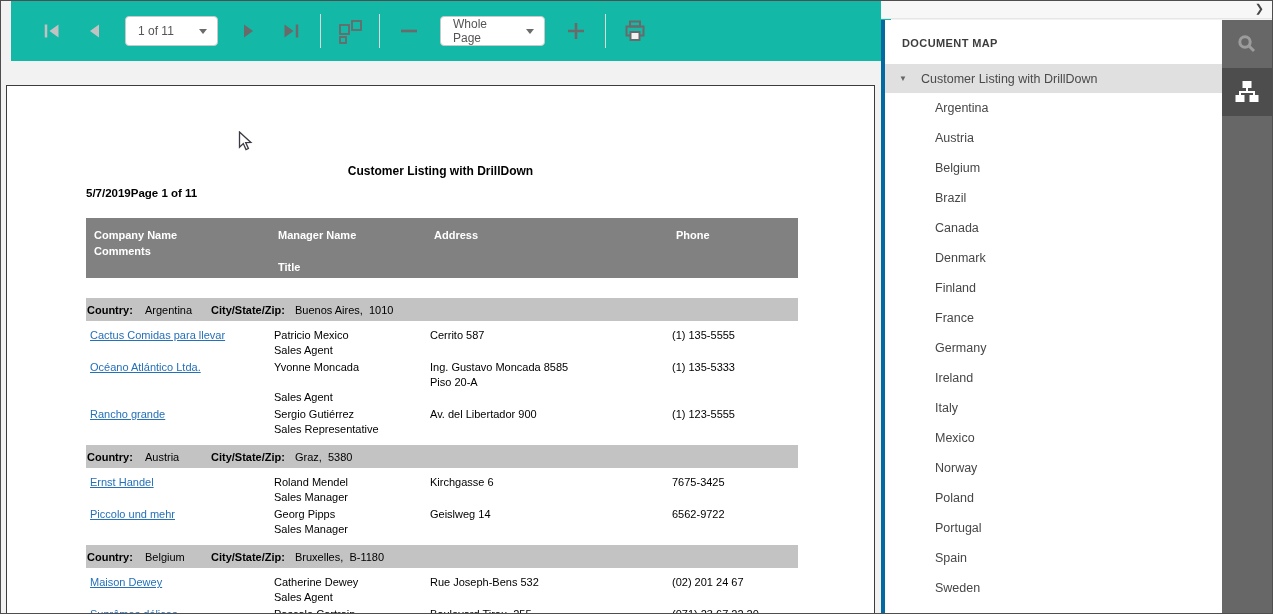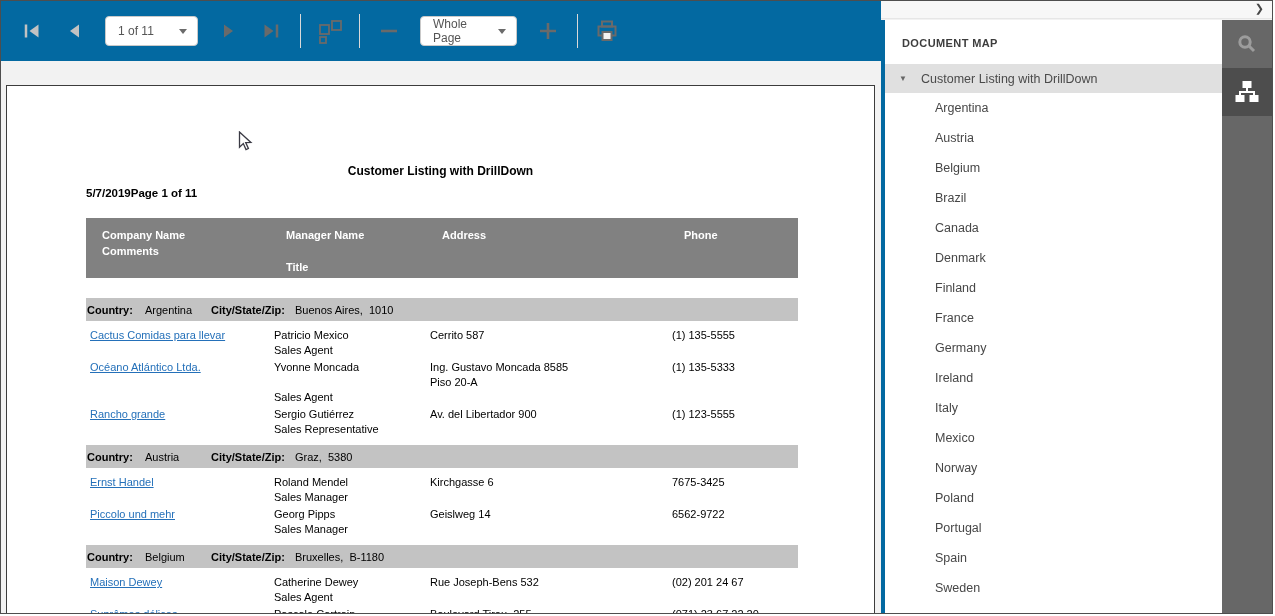--- a/index.html
+++ b/index.html
@@ -1,34 +1,34 @@
 <!DOCTYPE html>
 <html><head>
 <meta charset="utf-8">
 <style>
   * { margin:0; padding:0; box-sizing:border-box; }
   html,body { width:1275px; height:616px; background:#fff; font-family:"Liberation Sans","DejaVu Sans",sans-serif; }
   .screen { position:relative; width:1273px; height:614px; border:1px solid #4e4e4e; overflow:hidden; background:#f2f2f2; }
 
   
-  .toolbar { position:absolute; left:0; top:0; width:880px; height:60px; display:flex; align-items:center; padding-left:10px; background:#0369a1; }
+  .toolbar { position:absolute; left:10px; top:0; width:880px; height:60px; display:flex; align-items:center; padding-left:20px; background:#14b8a6; }
   .tb-btn { width:42px; height:36px; display:flex; align-items:center; justify-content:center; cursor:pointer; }
   .tb-sep { width:1px; height:34px; background:#d9d9d9; margin:0 8px; }
   .tb-select { height:30px; background:#fff; border:1px solid #c9c9c9; border-radius:4px; display:flex; align-items:center; justify-content:space-between; padding:0 10px 0 12px; font-size:12px; color:#555; cursor:pointer; }
   .sel-page { width:93px; margin:0 10px; }
-  .sel-zoom { width:97px; margin:0 10px;align-items:center; }
+  .sel-zoom { width:105px; margin:0 10px;align-items:center; }
   .caret-down { width:0; height:0; border-left:4px solid transparent; border-right:4px solid transparent; border-top:5px solid #6b6b6b; margin-left:8px; }
 
   
   .page { position:absolute; left:5px; top:84px; width:869px; height:540px; background:#fff; border:1px solid #3c3c3c; overflow:hidden; }
   .page-title { margin-top:78px; text-align:center; font-weight:bold; font-size:12px; color:#000; }
   .report-body { margin-left:79px; width:712px; font-size:11px; color:#000; }
   .date-row { display:flex; margin-top:9px; font-weight:bold; font-size:11.5px; }
 
-  .tbl-header { margin-top:19px; background:#818181; color:#fff; font-weight:bold; display:grid; grid-template-columns:184px 156px 242px 130px; padding:9px 0 3px 12px; }
+  .tbl-header { margin-top:19px; background:#818181; color:#fff; font-weight:bold; display:grid; grid-template-columns:184px 156px 242px 130px; padding:9px 0 3px 4px; }
   .tbl-header .hcell { padding-left:4px; }
   .hline { height:16px; line-height:16px; }
 
   .band { margin-top:20px; height:23px; background:#c3c3c3; display:grid; grid-template-columns:58px 66px 84px auto; align-items:center; padding-left:1px; font-size:11px; }
   .band + .trow { margin-top:7px; }
   .band-lbl { font-weight:bold; }
   .band-val { white-space:pre; }
 
   .trow { display:grid; grid-template-columns:184px 156px 242px 130px; line-height:15px; margin-top:2px; }
   .trow .tcell { padding-left:4px; }

